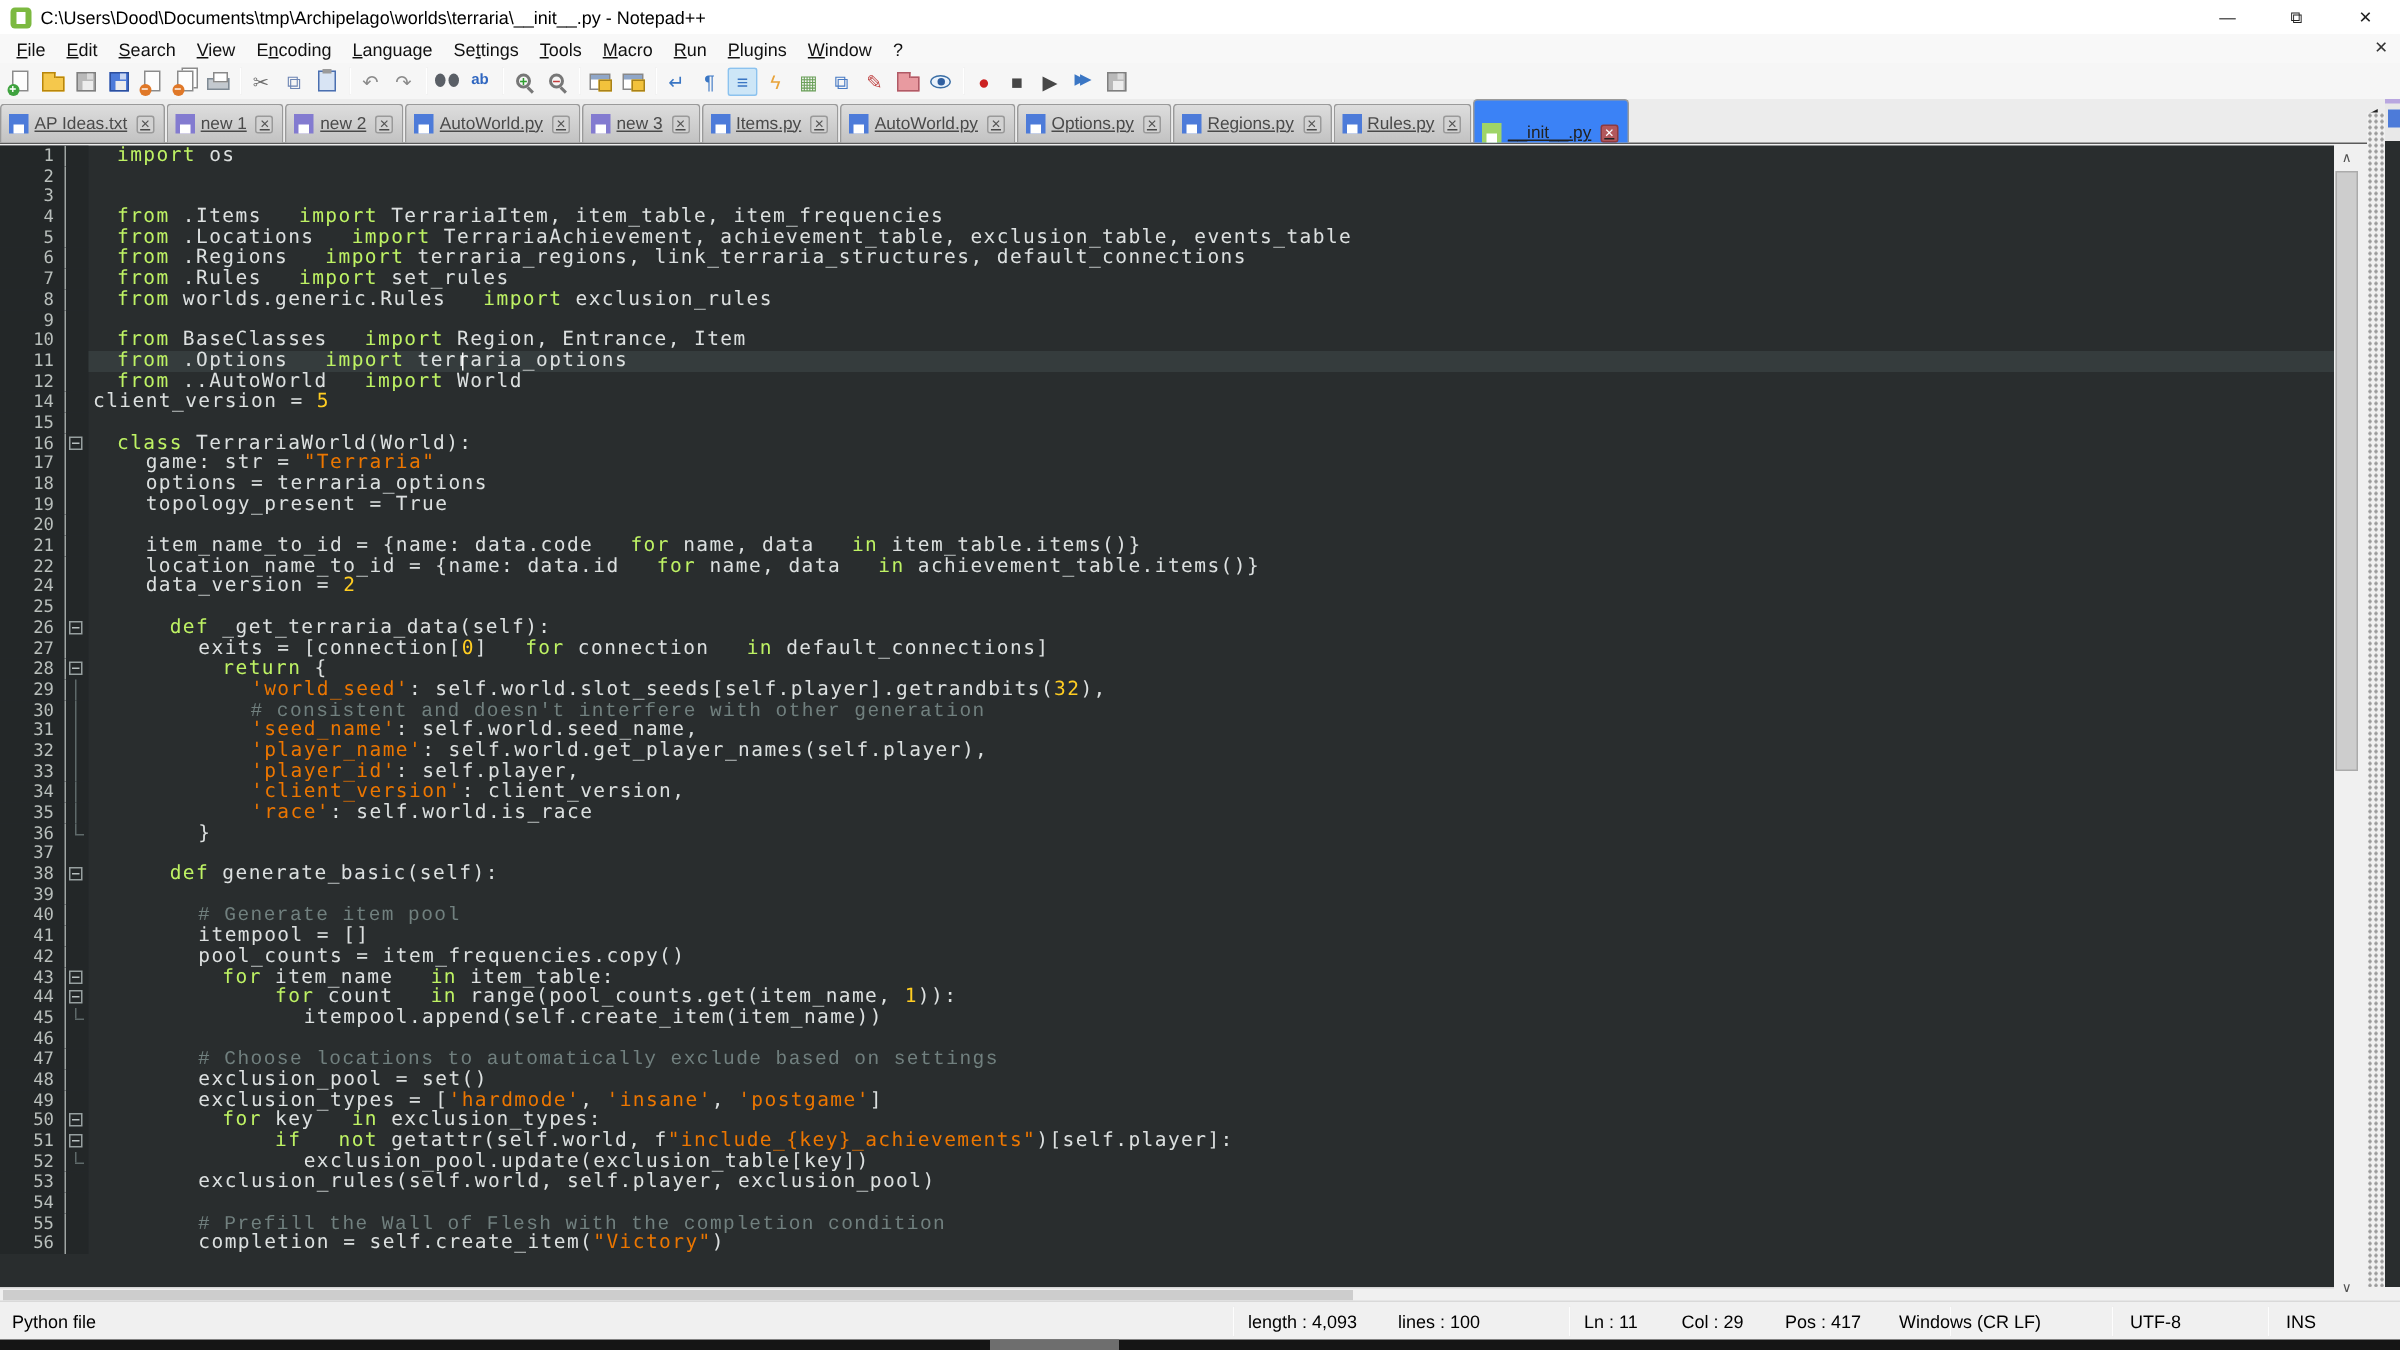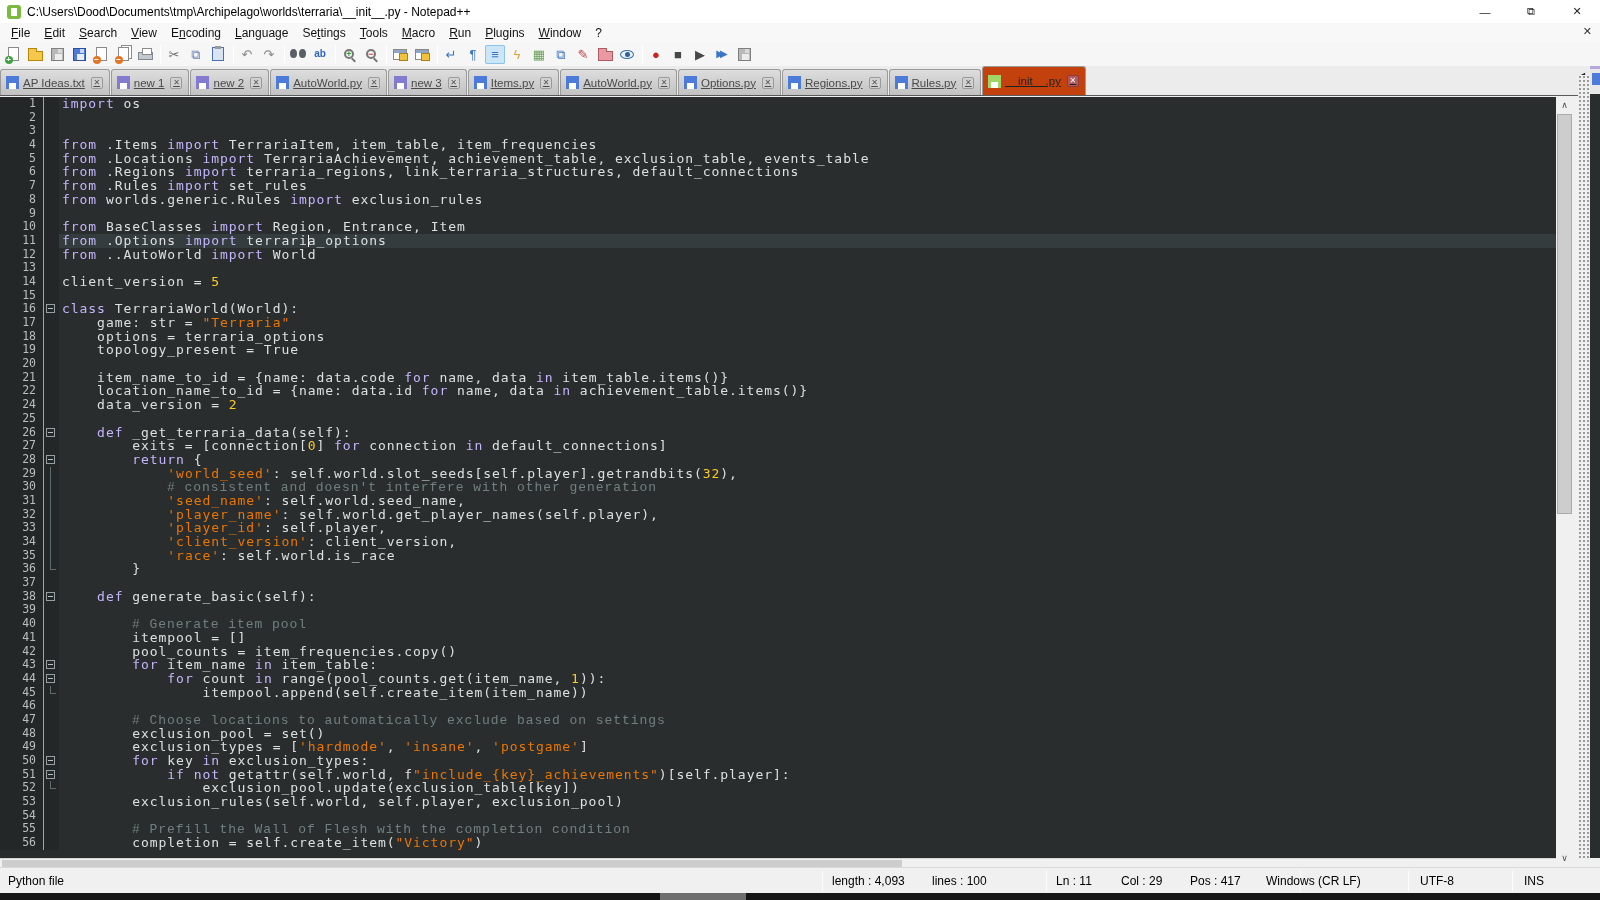--- a/index.html
+++ b/index.html
@@ -51,41 +51,41 @@
   .ic-zoom.plus { color:#2F9E2F; } .ic-zoom.minus { color:#C43B3B; }
   .ic-winlock { width:14px; height:11px; border:1px solid #888; background:#fff; position:relative; }
   .ic-winlock::before { content:''; position:absolute; left:0; top:0; right:0; height:3px; background:#8FA6C8; }
   .ic-winlock::after { content:''; position:absolute; right:-2px; bottom:-2px; width:7px; height:6px; background:#F2C23C; border:1px solid #A8821A; }
   .ic-eye { width:14px; height:9px; border:1px solid #3A6EA5; border-radius:50%; position:relative; background:#EAF2FB; }
   .ic-eye::after { content:''; position:absolute; left:4px; top:1px; width:5px; height:5px; border-radius:50%; background:#2F5FA0; }
 
   
   #tabbar { position:absolute; left:0; top:66px; width:1600px; height:30px; background:#ECECEC; display:flex; align-items:flex-end; border-bottom:1px solid #5A5A5A; }
   .tab { display:flex; align-items:center; height:26px; padding:0 6px 0 5px; margin-right:1px; background:linear-gradient(#DDDDDD,#C2C2C2); border:1px solid #9A9A9A; border-bottom:none; border-radius:3px 3px 0 0; font-size:11.5px; color:#4A4A4A;text-decoration:underline; }
-  .tab.active { height:29px; background:#c2410c; color:#222; }
+  .tab.active { height:29px; background:#3b82f6; color:#222;align-items:flex-end; }
   .tab .floppy { width:13px; height:13px; position:relative; margin-right:4px; flex:none; }
   .tab .floppy::after { content:''; position:absolute; left:3px; bottom:0; width:7px; height:6px; background:#fff; }
   .floppy.blue { background:#4D7BD9; } .floppy.purple { background:#837BD0; } .floppy.green { background:#9FD468; }
   .tab .close-box { width:12px; height:12px; margin-left:6px; border-radius:2px; background:#D2D2D2; border:1px solid #9A9A9A; color:#555; font-size:8px; line-height:10px; text-align:center; flex:none; }
   .tab.active .close-box { background:#B3585C; border-color:#8F3A3E; color:#fff; }
   #tab-scroll-left { position:absolute; right:13px; top:4px; font-size:9px; color:#222; }
 
   
   #editor { position:absolute; left:0; top:97px; width:1556px; height:761px; background:#292D2E; overflow:hidden; font-family:"DejaVu Sans Mono", monospace; font-size:13px; letter-spacing:0.95px; }
   .code-row { display:flex; height:13.7px; line-height:13.7px; white-space:pre; }
   .ln-num { width:44px; flex:none; text-align:right; padding-right:7px; color:#B9BFBC; font-size:11.5px; letter-spacing:0; background:#232728; border-right:1px solid #9FA5A3; }
   .fold-col { width:15px; flex:none; position:relative; background:#232728; }
   .fold-box { position:absolute; left:2px; top:2px; width:9px; height:9px; border:1px solid #97A0A0; }
   .fold-box::after { content:''; position:absolute; left:1px; right:1px; top:3px; border-top:1px solid #B8C0C0; }
   .fold-line::before { content:''; position:absolute; left:6px; top:0; bottom:0; border-left:1px solid #5F6A6A; }
   .fold-end::before { content:''; position:absolute; left:6px; top:0; height:7px; border-left:1px solid #5F6A6A; }
   .fold-end::after { content:''; position:absolute; left:6px; top:7px; width:6px; border-top:1px solid #5F6A6A; }
   .code-text { flex:1; padding-left:3px; color:#DCE0E0; position:relative; }
   .code-row.current .code-text { background:#353C3D; }
-  .tk-kw { color:#c4b5fd; } .tk-str { color:#EC7600; } .tk-num { color:#FFCD22; } .tk-com { color:#71807F;font-family:Liberation Mono, monospace; } .tk-txt { color:#DCE0E0; }
+  .tk-kw { color:#bef264;margin-left:16px; } .tk-str { color:#EC7600; } .tk-num { color:#FFCD22; } .tk-com { color:#71807F;font-family:Liberation Mono, monospace; } .tk-txt { color:#DCE0E0; }
   #caret { position:absolute; top:1px; width:1px; height:12px; background:#FFFFFF; }
 
   
   #vscroll { position:absolute; left:1556px; top:97px; width:17px; height:770px; background:#F0F0F0; }
   .sb-arrow { position:absolute; left:0; width:17px; height:17px; background:#F0F0F0; color:#505050; font-size:9px; text-align:center; line-height:17px; }
   #vs-up { top:0; } #vs-down { bottom:0; }
   #vs-thumb { position:absolute; left:1px; top:17px; width:15px; height:400px; background:#CDCDCD; border:1px solid #ABABAB; }
   #hscroll { position:absolute; left:0; top:858px; width:1556px; height:9px; background:#F0F0F0; border-top:1px solid #D5D5D5; }
   #hs-thumb { position:absolute; left:2px; top:1px; width:900px; height:7px; background:#CDCDCD; }
   #corner-gap { position:absolute; left:1573px; top:858px; width:27px; height:9px; background:#F0F0F0; }
@@ -274,21 +274,20 @@
       <div class="code-row"><span class="ln-num">3</span><span class="fold-col"></span><span class="code-text"></span></div>
       <div class="code-row"><span class="ln-num">4</span><span class="fold-col"></span><span class="code-text"><span class="tk-kw">from</span><span class="tk-txt"> .Items </span><span class="tk-kw">import</span><span class="tk-txt"> TerrariaItem, item_table, item_frequencies</span></span></div>
       <div class="code-row"><span class="ln-num">5</span><span class="fold-col"></span><span class="code-text"><span class="tk-kw">from</span><span class="tk-txt"> .Locations </span><span class="tk-kw">import</span><span class="tk-txt"> TerrariaAchievement, achievement_table, exclusion_table, events_table</span></span></div>
       <div class="code-row"><span class="ln-num">6</span><span class="fold-col"></span><span class="code-text"><span class="tk-kw">from</span><span class="tk-txt"> .Regions </span><span class="tk-kw">import</span><span class="tk-txt"> terraria_regions, link_terraria_structures, default_connections</span></span></div>
       <div class="code-row"><span class="ln-num">7</span><span class="fold-col"></span><span class="code-text"><span class="tk-kw">from</span><span class="tk-txt"> .Rules </span><span class="tk-kw">import</span><span class="tk-txt"> set_rules</span></span></div>
       <div class="code-row"><span class="ln-num">8</span><span class="fold-col"></span><span class="code-text"><span class="tk-kw">from</span><span class="tk-txt"> worlds.generic.Rules </span><span class="tk-kw">import</span><span class="tk-txt"> exclusion_rules</span></span></div>
       <div class="code-row"><span class="ln-num">9</span><span class="fold-col"></span><span class="code-text"></span></div>
       <div class="code-row"><span class="ln-num">10</span><span class="fold-col"></span><span class="code-text"><span class="tk-kw">from</span><span class="tk-txt"> BaseClasses </span><span class="tk-kw">import</span><span class="tk-txt"> Region, Entrance, Item</span></span></div>
       <div class="code-row current"><span class="ln-num">11</span><span class="fold-col"></span><span class="code-text"><span class="tk-kw">from</span><span class="tk-txt"> .Options </span><span class="tk-kw">import</span><span class="tk-txt"> terraria_options</span><span id="caret" style="left: 248.84px;"></span></span></div>
       <div class="code-row"><span class="ln-num">12</span><span class="fold-col"></span><span class="code-text"><span class="tk-kw">from</span><span class="tk-txt"> ..AutoWorld </span><span class="tk-kw">import</span><span class="tk-txt"> World</span></span></div>
-      <div class="code-row"><span class="ln-num">13</span><span class="fold-col"></span><span class="code-text"></span></div>
       <div class="code-row"><span class="ln-num">14</span><span class="fold-col"></span><span class="code-text"><span class="tk-txt">client_version = </span><span class="tk-num">5</span></span></div>
       <div class="code-row"><span class="ln-num">15</span><span class="fold-col"></span><span class="code-text"></span></div>
       <div class="code-row"><span class="ln-num">16</span><span class="fold-col"><span class="fold-box"></span></span><span class="code-text"><span class="tk-kw">class</span><span class="tk-txt"> TerrariaWorld(World):</span></span></div>
       <div class="code-row"><span class="ln-num">17</span><span class="fold-col"></span><span class="code-text"><span class="tk-txt">    game: str = </span><span class="tk-str">"Terraria"</span></span></div>
       <div class="code-row"><span class="ln-num">18</span><span class="fold-col"></span><span class="code-text"><span class="tk-txt">    options = terraria_options</span></span></div>
       <div class="code-row"><span class="ln-num">19</span><span class="fold-col"></span><span class="code-text"><span class="tk-txt">    topology_present = True</span></span></div>
       <div class="code-row"><span class="ln-num">20</span><span class="fold-col"></span><span class="code-text"></span></div>
       <div class="code-row"><span class="ln-num">21</span><span class="fold-col"></span><span class="code-text"><span class="tk-txt">    item_name_to_id = {name: data.code </span><span class="tk-kw">for</span><span class="tk-txt"> name, data </span><span class="tk-kw">in</span><span class="tk-txt"> item_table.items()}</span></span></div>
       <div class="code-row"><span class="ln-num">22</span><span class="fold-col"></span><span class="code-text"><span class="tk-txt">    location_name_to_id = {name: data.id </span><span class="tk-kw">for</span><span class="tk-txt"> name, data </span><span class="tk-kw">in</span><span class="tk-txt"> achievement_table.items()}</span></span></div>
       <div class="code-row"><span class="ln-num">24</span><span class="fold-col"></span><span class="code-text"><span class="tk-txt">    data_version = </span><span class="tk-num">2</span></span></div>

